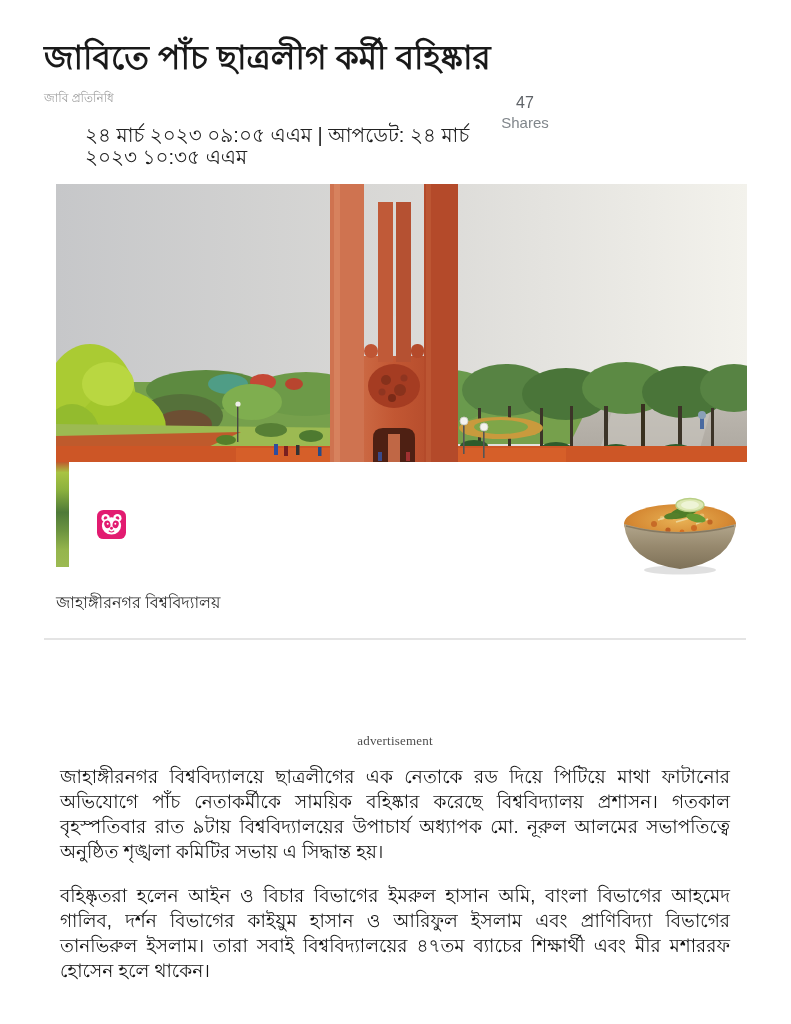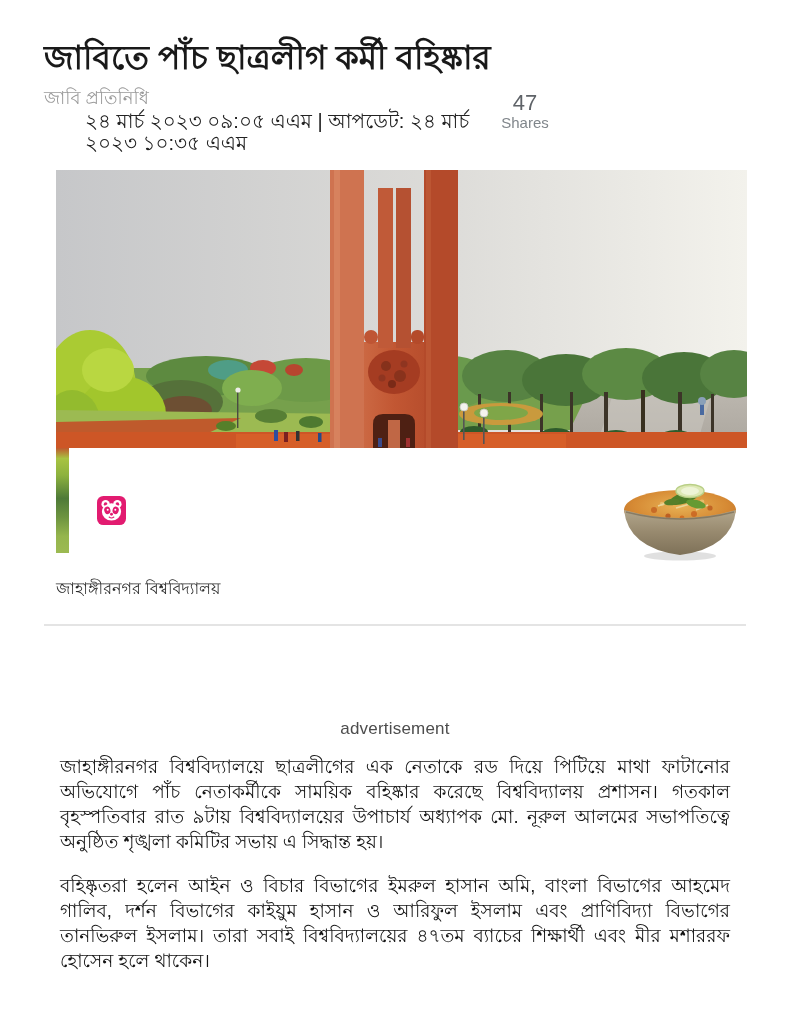--- a/index.html
+++ b/index.html
@@ -6,24 +6,24 @@
   body{
     width:791px;height:1024px;overflow:hidden;background:#fff;
     font-family:"Liberation Sans","DejaVu Sans",sans-serif;color:#1c1c1c;
   }
   .page{padding:40px 45px 0 44px;}
   .headline{
     margin:0 0 14px 0;font-size:33px;line-height:36px;font-weight:700;color:#191919;
   }
   .meta-row{display:flex;align-items:flex-start;}
   .meta-left{width:440px;}
-  .byline{font-size:18px;line-height:17px;color:#9a9a9a;margin-bottom:3px;}
+  .byline{font-size:12px;line-height:17px;color:#9a9a9a;margin-bottom:17px;}
   .dateline{font-size:20px;line-height:22px;color:#222;margin-left:41px;}
   .shares{width:70px;margin-left:6px;text-align:center;padding-top:1px;}
-  .share-count{font-size:22px;line-height:24px;color:#5f6368;}
+  .share-count{font-size:16px;line-height:24px;color:#5f6368;}
   .share-label{font-size:15px;line-height:15px;color:#80868b;}
   figure{margin:4px 0 6px 0;padding:12px;}
   .photo-wrap{position:relative;width:691px;height:396px;}
   .photo-wrap svg.scene{display:block;}
   .sliver{
     position:absolute;left:0;top:278px;width:13px;height:105px;
     background:linear-gradient(180deg,#bf5a2e 0%,#a8c342 10%,#8db23e 26%,#4e7a38 48%,#6d9440 66%,#95b54d 84%,#9cba52 100%);
   }
   .ad-card{
     position:absolute;left:13px;top:278px;right:0;bottom:0;background:#fff;
@@ -31,22 +31,22 @@
   }
   .fp-logo{position:absolute;left:28px;top:48px;width:29px;height:29px;}
   .bowl{position:absolute;left:549px;top:34px;width:124px;height:80px;}
   figcaption{
     margin-top:13px;font-size:16px;line-height:20px;color:#2b2b2b;
   }
   .divider{
     border:none;border-top:2px solid #e4e4e4;margin:13px 0 0 0;width:702px;
   }
   .ad-label{
-    margin-top:93px;text-align:center;font-family:Liberation Sans, sans-serif;
-    font-size:17px;color:#4d4d4d;letter-spacing:.2px;
+    margin-top:93px;text-align:center;font-family:Liberation Serif, serif;
+    font-size:13px;color:#4d4d4d;letter-spacing:.2px;
   }
   .body-text{width:702px;}
   .body-text p{
     margin:16px;font-size:18.5px;line-height:25px;color:#141414;text-align:justify;
   }
   .body-text p.p1{margin-top:15px;}
   .body-text p.p2{margin-top:19px;}
 </style>
 </head>
 <body>

